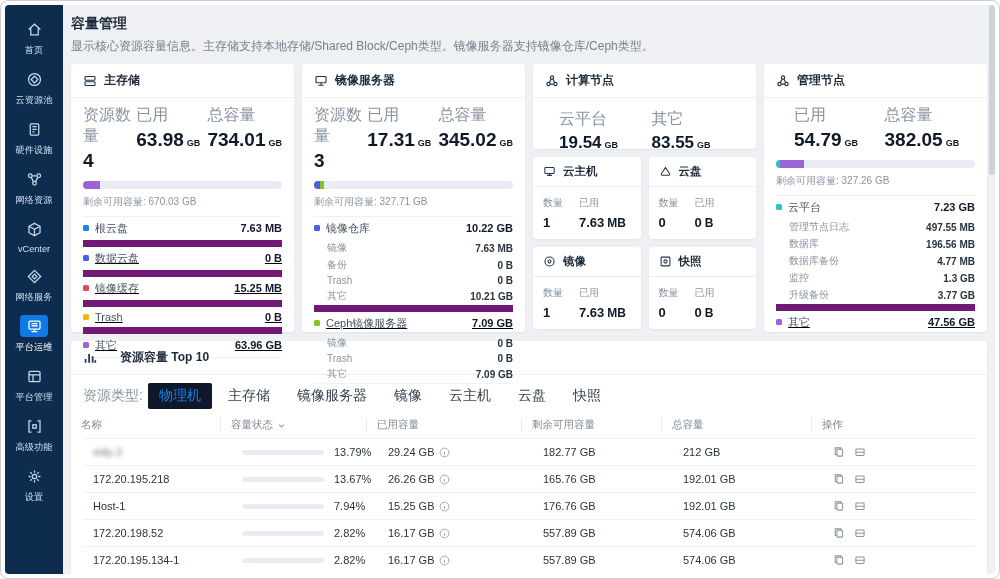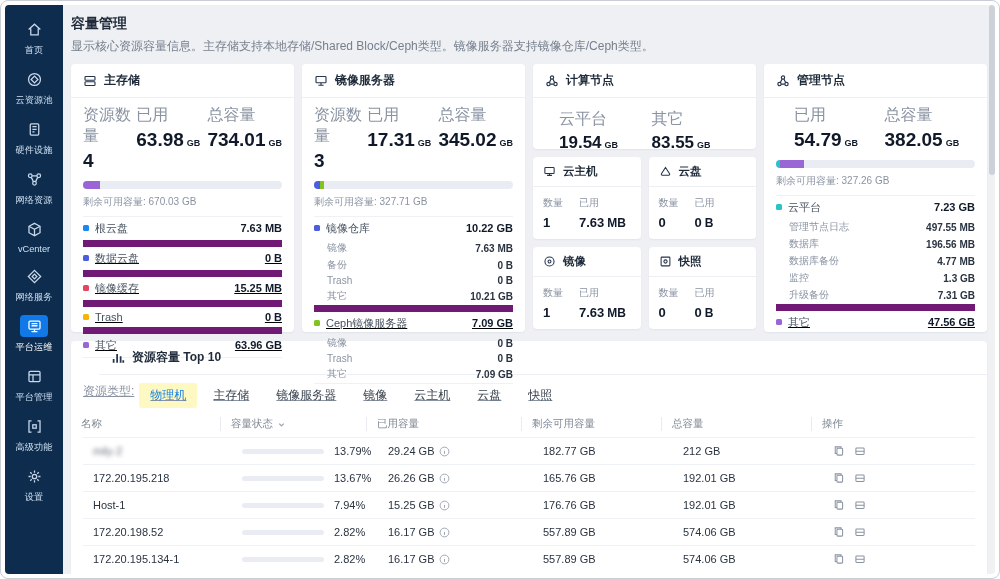--- a/index.html
+++ b/index.html
@@ -64,25 +64,25 @@
   .mini .card-h .ttl { font-size:11.5px; }
   .mini-b { display:flex; gap:16px; padding:9px 10px 0; }
   .ms-l { font-size:10px; color:#8a93a2; }
   .ms-v { font-size:13px; font-weight:bold; color:#10192a; margin-top:5px; white-space:nowrap; }
   .ms-v .unit { font-size:12px; }
 
   .mgmt .stats { padding-left:18px; }
 
   
   .panel { margin-top:9px; background:#fff; border-radius:4px; box-shadow:0 1px 2px rgba(20,40,70,.06); }
-  .panel-h { display:flex; align-items:center; gap:7px; padding:8px 12px; border-bottom:1px solid #eceff3;margin-left:28px; }
+  .panel-h { display:flex; align-items:center; gap:23px; padding:8px 12px; border-bottom:1px solid #eceff3; }
   .panel-h .ttl { font-size:12px; font-weight:bold; color:#1f2b3a; }
-  .filter-row { display:flex; padding:8px 12px 2px; font-size:12px; color:#8a93a2;text-decoration:underline; }
+  .filter-row { display:flex; align-items:center; padding:8px 12px 2px; font-size:14px; color:#8a93a2; }
   .tab { padding:4px 11px; margin-left:5px; border-radius:2px; color:#39424e; cursor:pointer; white-space:nowrap; }
-  .tab.active { background:#fef9c3; color:#1780e8; }
+  .tab.active { background:#0f172a; color:#1780e8; }
 
   .tgrid { display:grid; grid-template-columns:149px 146px 155px 140px 150px 1fr; align-items:center; }
   .thead { padding:7px 0 6px; }
   .th { font-size:10.5px; color:#7f8895; padding-left:10px; display:flex; align-items:center; gap:4px; }
   .th.sep { border-left:1px solid #e8ebf0; }
   .trow { margin:0 12px; padding:7px 0; border-top:1px solid #eef1f5; }
   .td { font-size:11px; color:#2a3340; padding-left:10px; display:flex; align-items:center; }
   .blurred { filter:blur(2px); opacity:.7; }
   .rtrack { width:82px; height:5px; background:#e9edf3; border-radius:3px; margin-right:10px; overflow:hidden; flex:none; }
   .rfill { height:100%; background:#1b87f5; border-radius:3px; }
@@ -498,21 +498,21 @@
               <li class="ci sub">
                     <span class="ci-l">数据库备份</span>
                     <span class="ci-v">4.77 MB</span>
                   </li>
               <li class="ci sub">
                     <span class="ci-l">监控</span>
                     <span class="ci-v">1.3 GB</span>
                   </li>
               <li class="ci sub">
                     <span class="ci-l">升级备份</span>
-                    <span class="ci-v">7.31 GB</span>
+                    <span class="ci-v">3.77 GB</span>
                   </li>
               <li class="ci grp">
                     <span class="dot c-purple"></span>
                     <span class="ci-l">其它</span>
                     <span class="ci-v">47.56 GB</span>
                   </li>
             </ul>
           </div>
         </section>
       </div>

